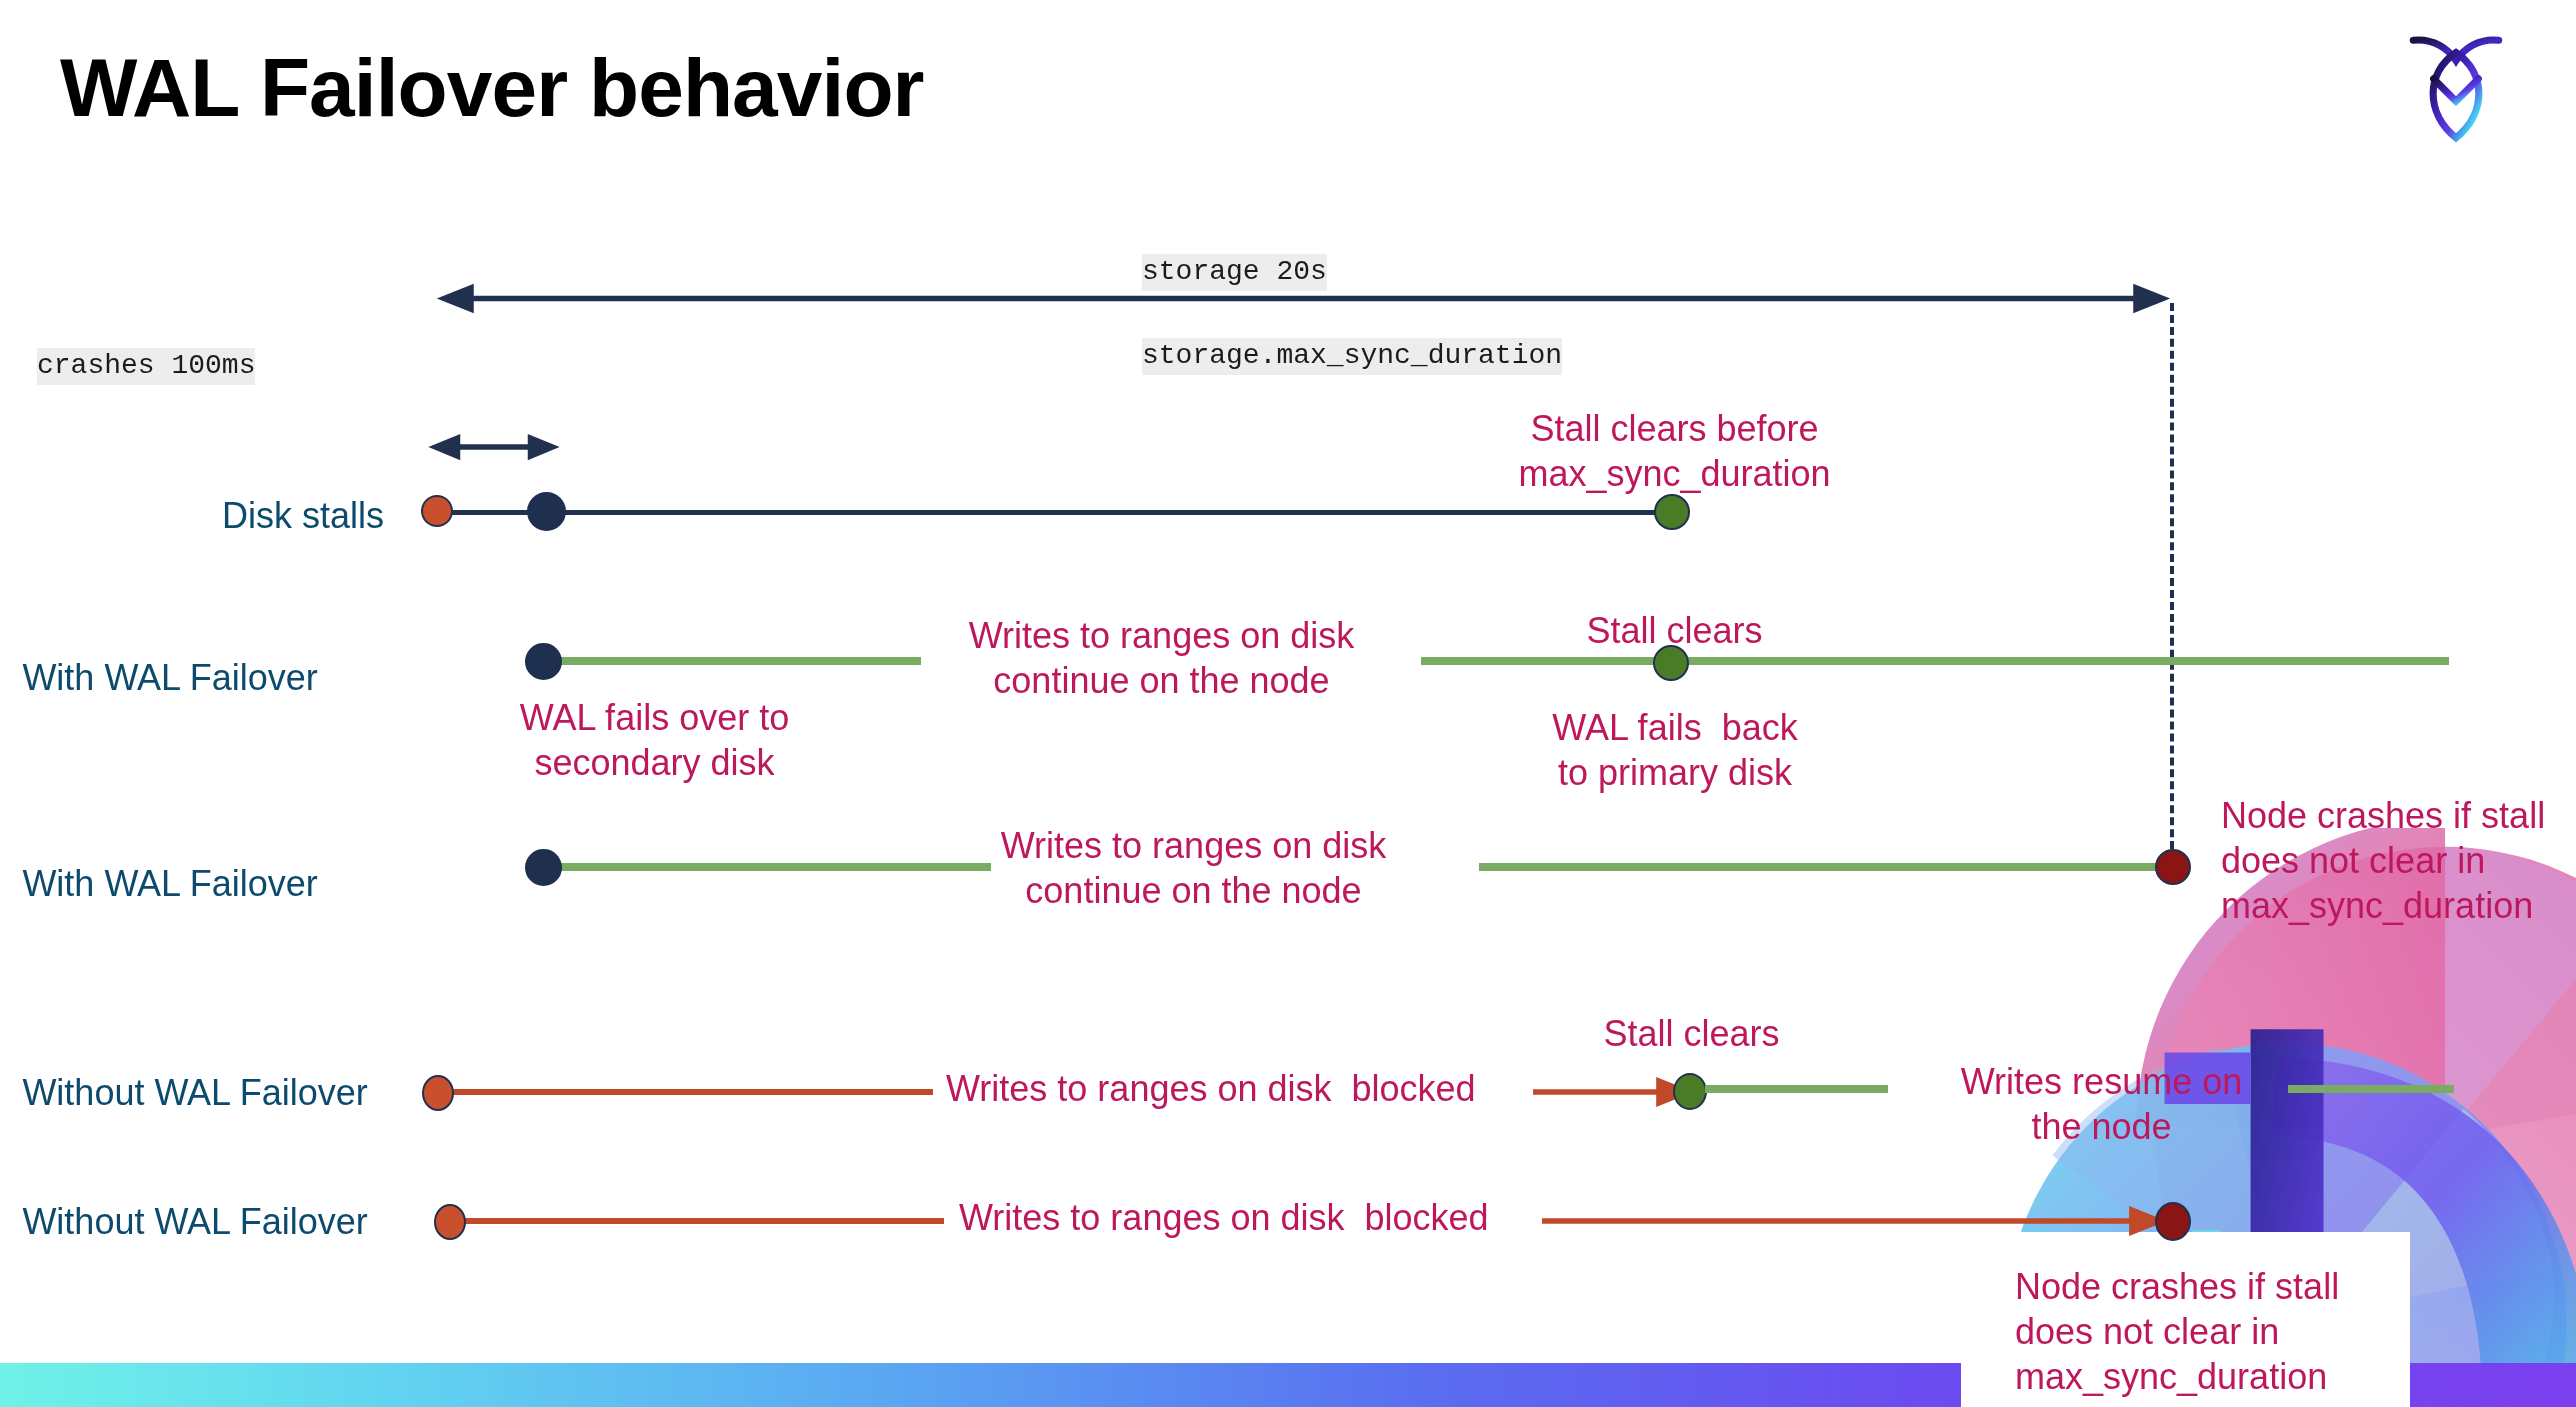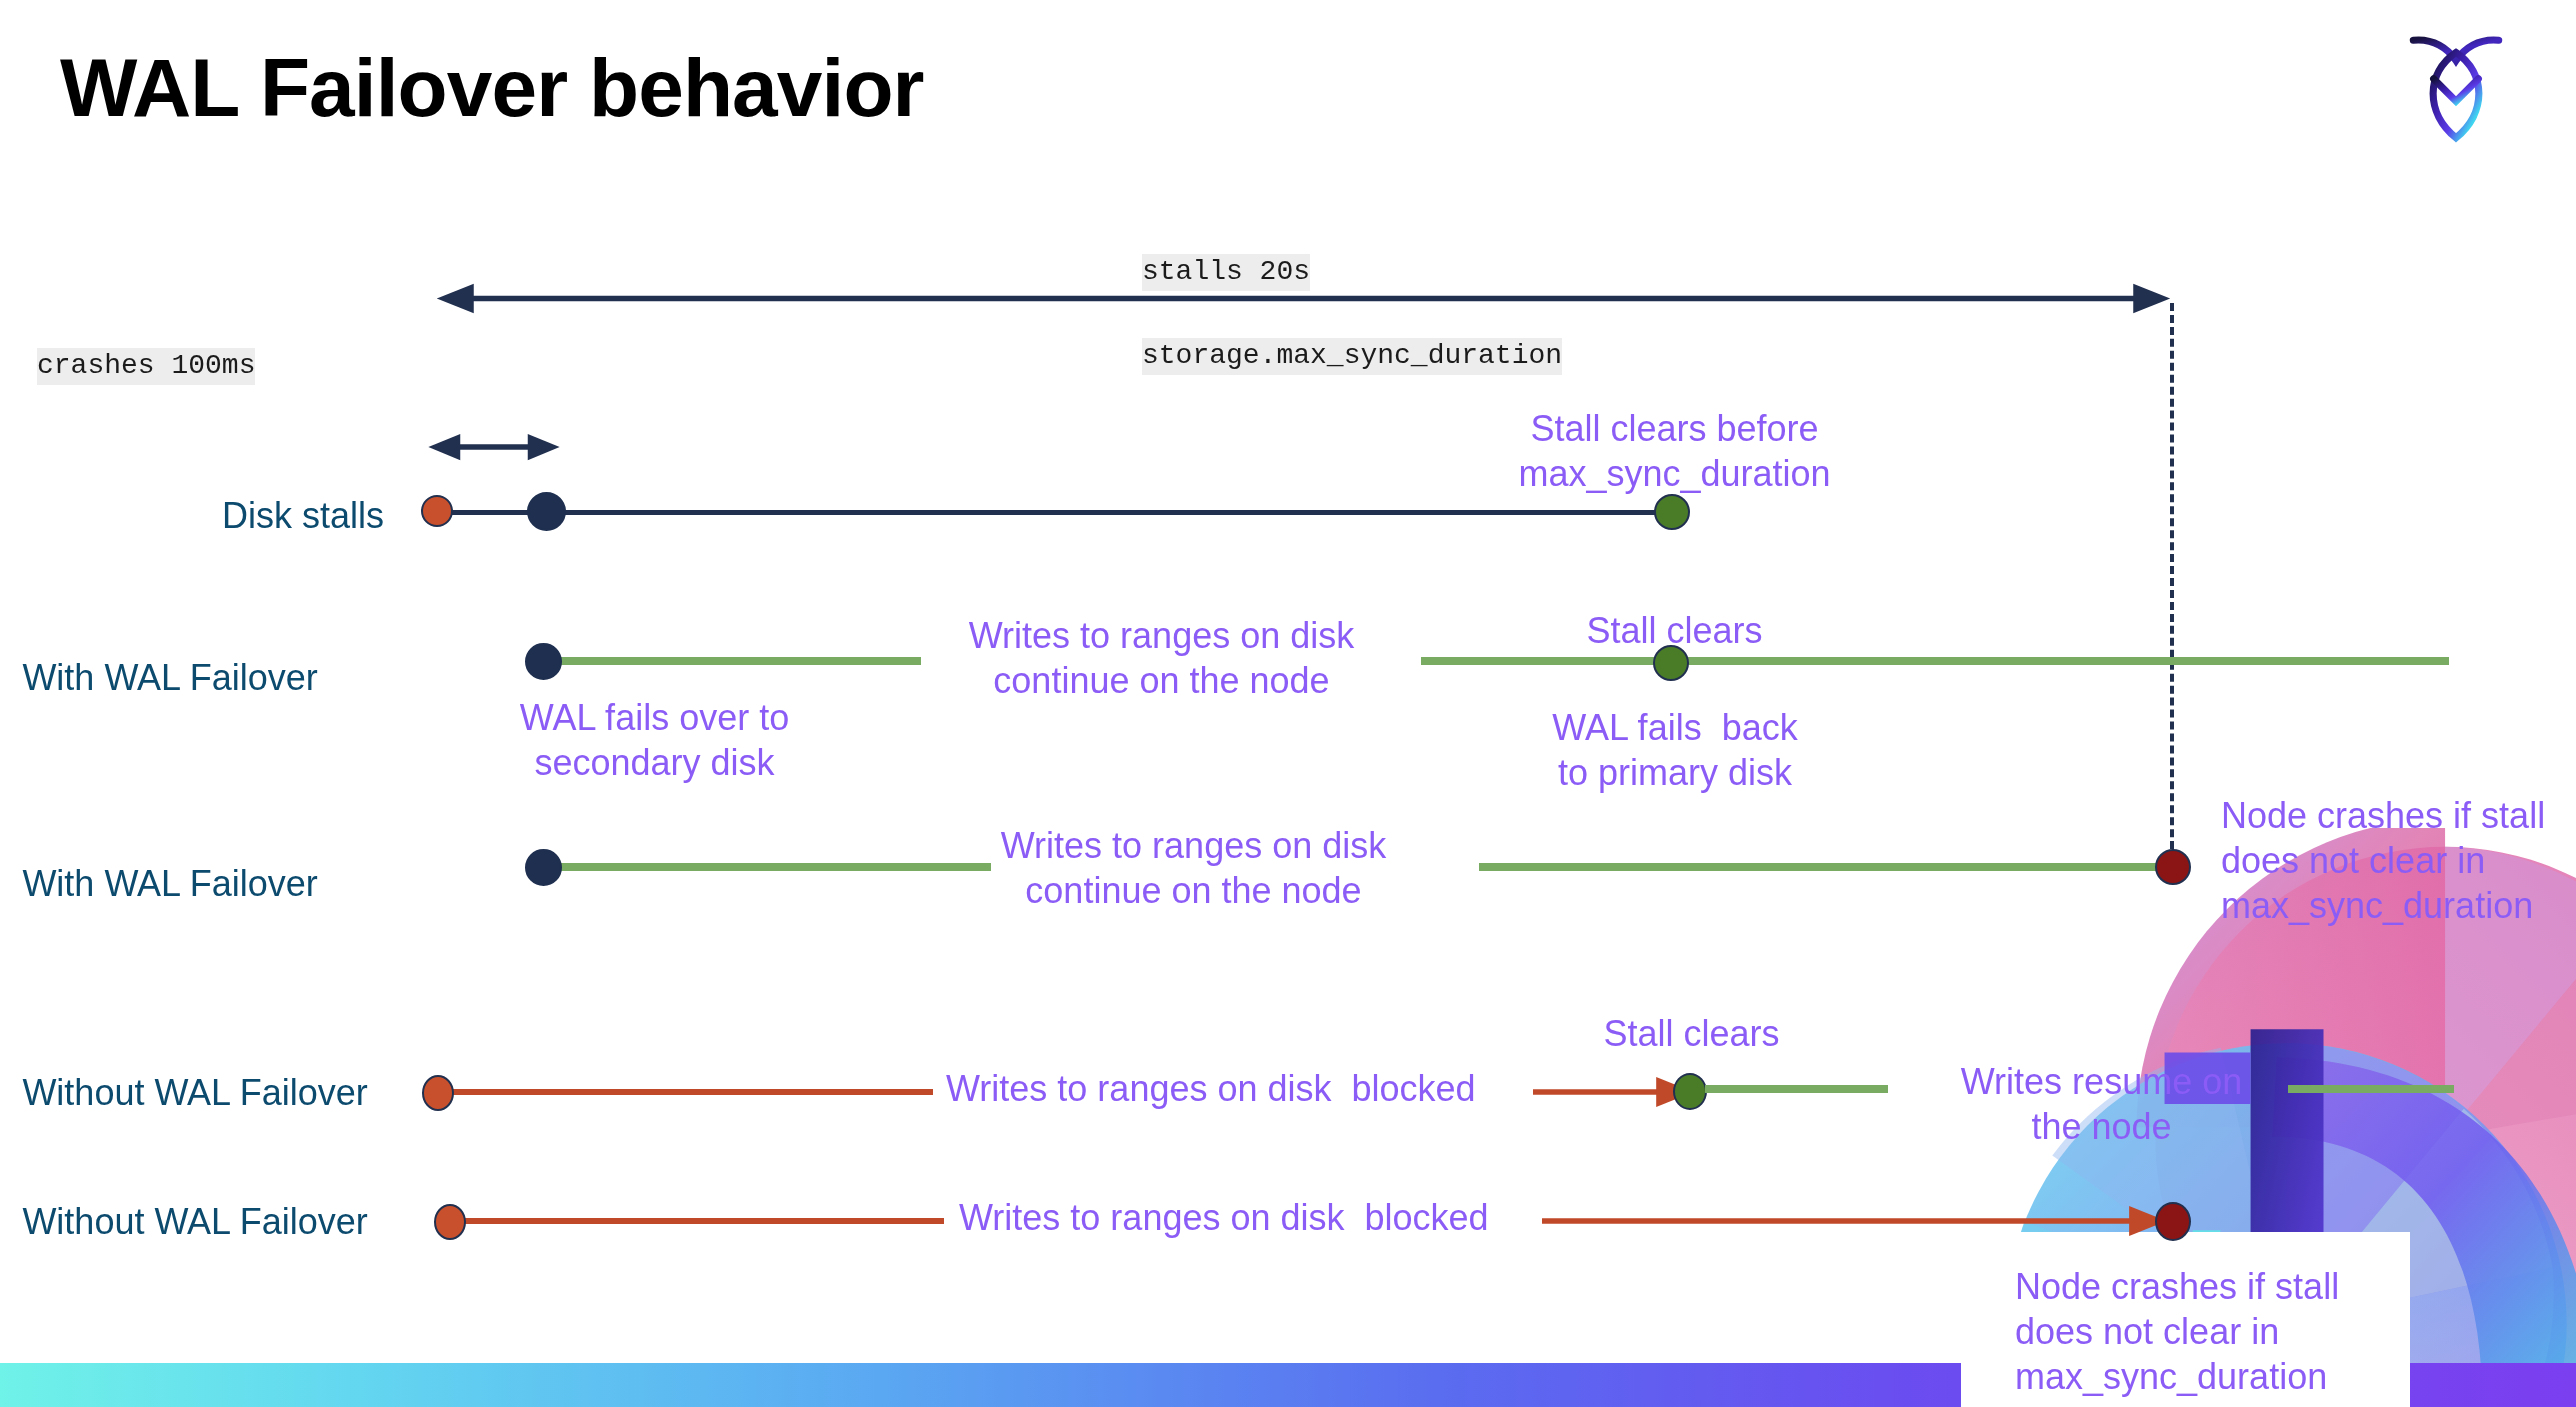--- a/index.html
+++ b/index.html
@@ -21,21 +21,21 @@
   .title{position:absolute;left:60px;top:45px;font-size:82px;font-weight:bold;color:#000000;
     letter-spacing:-0.9px;line-height:1.05;white-space:nowrap;}
   .logo{position:absolute;left:2395px;top:26px;width:122px;height:122px;}
 
   
   .code{position:absolute;font-family:"Liberation Mono","DejaVu Sans Mono",monospace;
     font-size:28px;color:#1b1b1b;background:#ededed;line-height:1.32;white-space:pre;}
 
   
   .rlabel{position:absolute;font-size:36px;color:#0c4a6e;white-space:nowrap;line-height:1.2;}
-  .note{position:absolute;font-size:36px;color:#8b5cf6;line-height:1.25;white-space:pre;}
+  .note{position:absolute;font-size:36px;color:#be185d;line-height:1.25;white-space:pre;}
   .note.c{text-align:center;}
   .note.l{text-align:left;}
 
   
   .seg{position:absolute;height:0;border-top-style:solid;}
   .navy-seg{border-top-width:5.6px;border-top-color:#22304f;}
   .green-seg{position:absolute;height:8.4px;background:#7aab62;}
   .red-seg{position:absolute;height:5.6px;background:#c0492a;}
 
   .dot{position:absolute;border-radius:50%;box-sizing:border-box;border:2.8px solid #22304f;}
@@ -137,21 +137,21 @@
     <path d="M38 52 L60 74 L82 52" fill="none" stroke="url(#lg1)" stroke-width="7" stroke-linecap="round"></path>
     <path d="M60 74 L60 110" fill="none" stroke="url(#lg1)" stroke-width="7" stroke-linecap="round"></path>
   </svg>
 
   <svg class="svg-abs" style="left:411px;top:280px;width:1785px;height:37px;" viewBox="0 0 1910 40">
     <line x1="30" y1="20" x2="1880" y2="20" stroke="#22304f" stroke-width="6"></line>
     <polygon points="18,20 58,4 58,36" fill="#22304f"></polygon>
     <polygon points="1892,20 1852,4 1852,36" fill="#22304f"></polygon>
   </svg>
 
-  <div class="code" style="left:1142px;top:254px;">stalls 20s</div>
+  <div class="code" style="left:1142px;top:254px;">storage 20s</div>
   <div class="code" style="left:1142px;top:293px;margin-top:45px;">storage.max_sync_duration</div>
 
   <div class="dashline" style="left:2170px;top:303px;height:570px;"></div>
 
   <div class="code" style="left:37px;top:348px;">crashes 100ms</div>
 
   <svg class="svg-abs" style="left:419px;top:430px;width:150px;height:34px;" viewBox="0 0 160 36">
     <line x1="22" y1="18" x2="138" y2="18" stroke="#22304f" stroke-width="6"></line>
     <polygon points="10,18 44,4 44,32" fill="#22304f"></polygon>
     <polygon points="150,18 116,4 116,32" fill="#22304f"></polygon>

